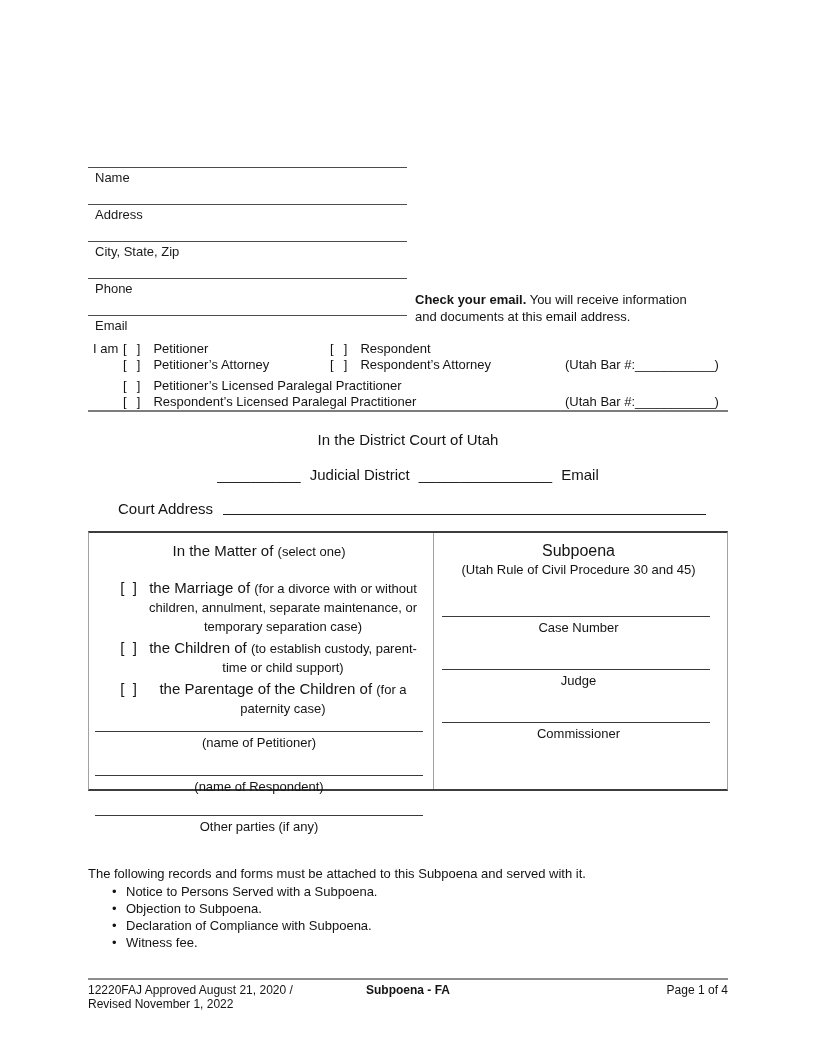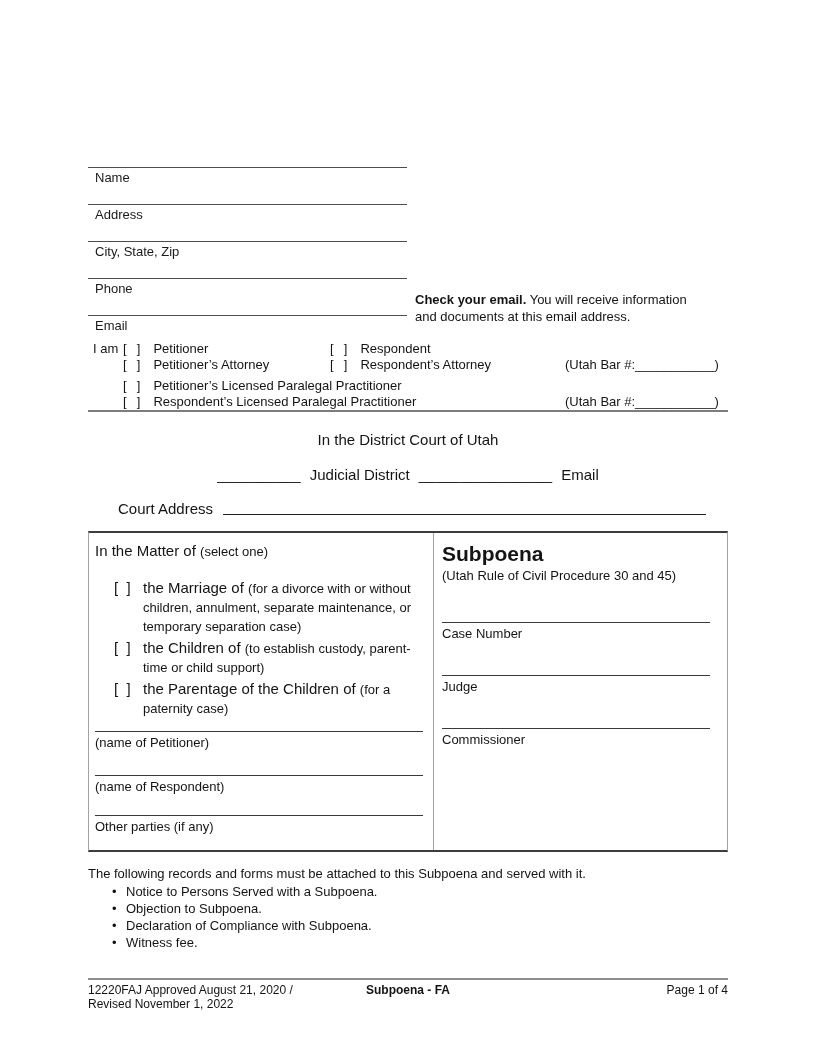--- a/index.html
+++ b/index.html
@@ -35,40 +35,40 @@
   .sep-line { position:absolute; left:88px; top:410px; width:640px; border-top:2px solid #7d7d7d; }
 
   
   .court-title { position:absolute; left:88px; top:431px; width:640px; text-align:center; font-size:15px; }
   .judicial-row { position:absolute; left:88px; top:466px; width:640px; font-size:15px; display:flex; justify-content:center; gap:9px; }
   .court-address-row { position:absolute; left:118px; top:500px; width:588px; display:flex; font-size:15px; }
   .ca-line { flex:1; border-bottom:1px solid #1f1f1f; margin:0 0 2px 10px; }
 
   
   .matter-table {
-    position:absolute; left:88px; top:531px; width:640px; height:321px;
+    position:absolute; left:88px; top:531px; width:640px; height:260px;
     display:flex;
     border-top:2px solid #3d3d3d; border-bottom:2px solid #3d3d3d;
-    border-left:1px solid #a2a2a2; border-right:1px solid #a2a2a2;
+    border-left:1px solid #a2a2a2; border-right:1px solid #a2a2a2;text-align:center;
   }
   .cell-left { width:345px; flex:none; border-right:1px solid #a2a2a2; padding:9px 10px 0 6px; }
   .cell-right { flex:1; padding:9px 12px 0 8px; }
   .matter-heading { font-size:15px; }
   .small-note { font-size:13px; }
   .options { margin:20px 0 0 19px; }
   .option { display:flex; margin-bottom:3px; }
   .opt-box { width:29px; flex:none; font-size:15px; line-height:18px; }
   .opt-text { flex:1; font-size:15px; line-height:18px; }
   .opt-note { font-size:13px; }
   .fill-line { border-bottom:1px solid #3a3a3a; height:2px; width:328px; }
   .fill-label { font-size:13px; padding-top:3px; }
   .and { font-size:13px; margin-top:7px; }
   .mt12 { margin-top:12px; } .mt24 { margin-top:24px; } .mt20 { margin-top:20px; }
 
-  .sub-title { font-size:21px; font-weight:bold; }
+  .sub-title { font-size:16px; font-weight:normal; }
   .sub-subtitle { font-size:13px; margin-top:2px; }
   .rfield { margin-top:33px; }
   .rfield.first { margin-top:38px; }
   .rline { border-bottom:1px solid #3a3a3a; height:2px; width:268px; }
   .rlabel { font-size:13px; padding-top:3px; }
 
   
   .attachments { position:absolute; left:88px; top:865px; width:640px; font-size:13px; line-height:17px; }
   .bullets { margin-top:1px; }
   .bullet-row { display:flex; padding-left:24px; }

